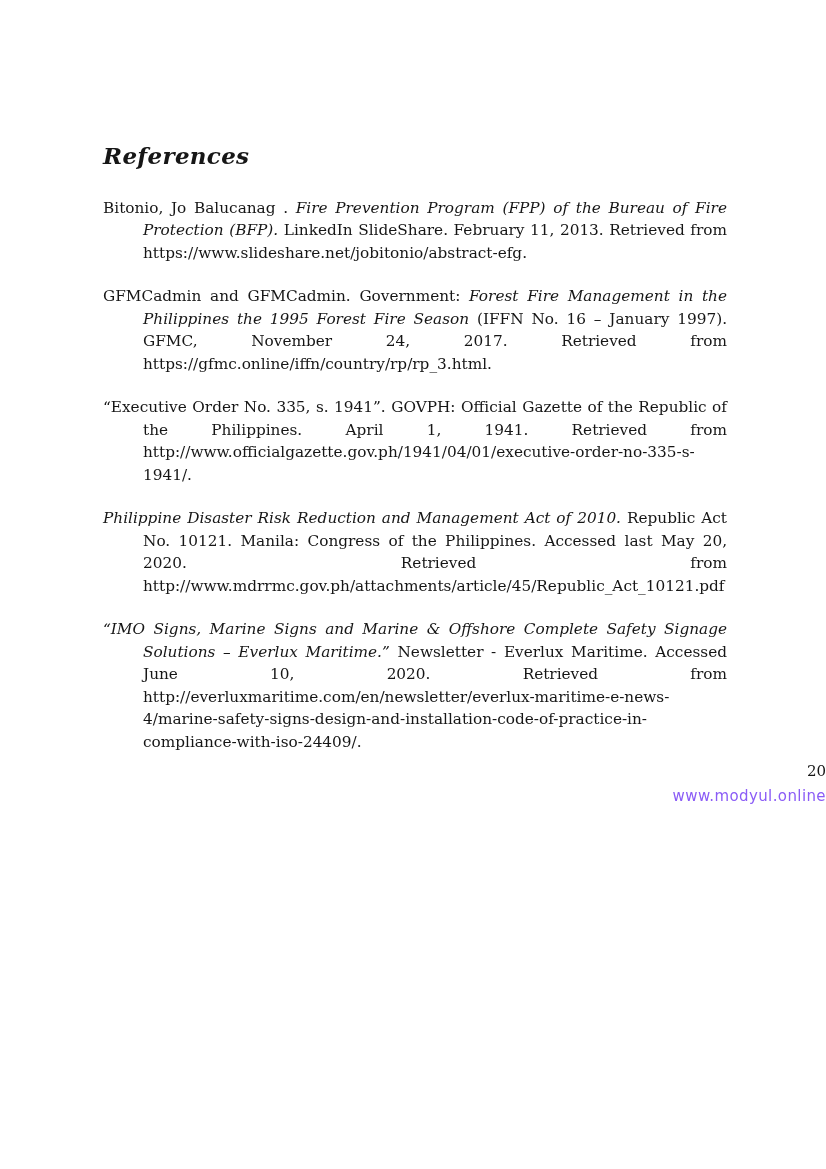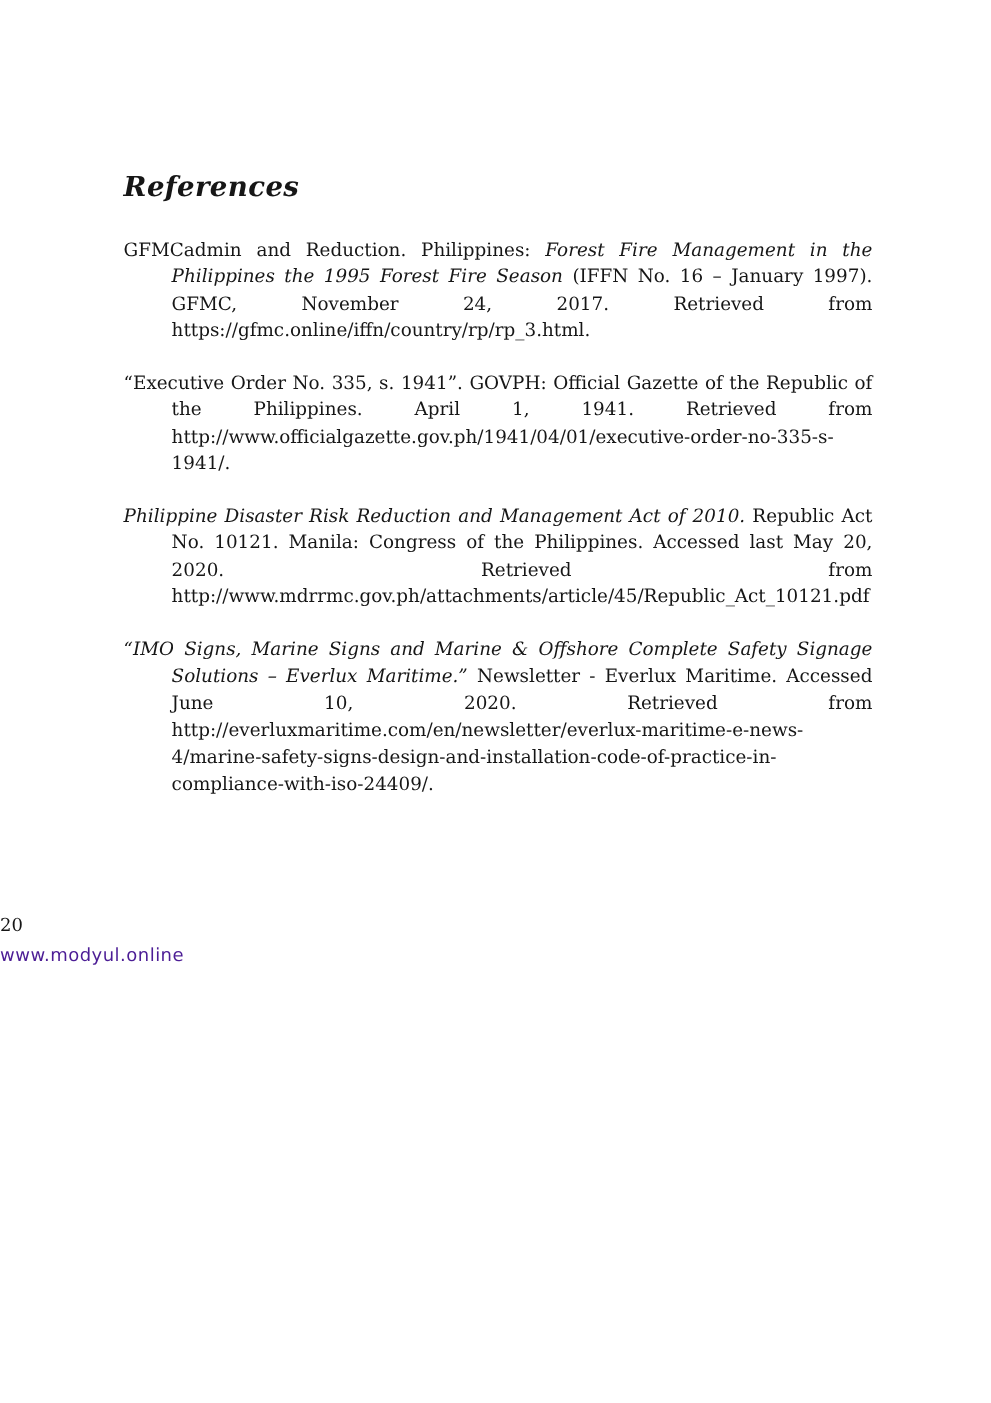--- a/index.html
+++ b/index.html
@@ -33,43 +33,44 @@
     overflow-wrap: break-word;
     word-break: break-word;
   }
   .ref-entry .seg { font-style: normal; }
   .ref-entry .seg.italic { font-style: italic; }
   .footer {
     position: absolute;
     left: 0;
     bottom: 16px;
     width: 100%;
-    text-align: left;
+    text-align: right;
   }
   .page-number {
     font-size: 15px;
     color: #161616;
     margin-bottom: 7px;
     font-family: "DejaVu Serif", "Liberation Serif", serif;
   }
   .watermark {
     font-size: 15px;
-    color: #4c1d95;
+    color: #8b5cf6;
     font-family: "DejaVu Sans", "Liberation Sans", sans-serif;
     letter-spacing: 0.4px;
   }
 </style>
 </head>
 <body>
 
 <div class="page">
   <h1 class="title">References</h1>
 
   <div class="refs">
-      <p class="ref-entry"><span class="seg">GFMCadmin and Reduction. Philippines: </span><span class="seg italic">Forest Fire Management in the Philippines the 1995 Forest Fire Season</span><span class="seg"> (IFFN No. 16 – January 1997). GFMC, November 24, 2017. Retrieved from https://gfmc.online/iffn/country/rp/rp_3.html.</span></p>
+      <p class="ref-entry"><span class="seg">Bitonio, Jo Balucanag . </span><span class="seg italic">Fire Prevention Program (FPP) of the Bureau of Fire Protection (BFP).</span><span class="seg"> LinkedIn SlideShare. February 11, 2013. Retrieved from https://www.slideshare.net/jobitonio/abstract-efg.</span></p>
+      <p class="ref-entry"><span class="seg">GFMCadmin and GFMCadmin. Government: </span><span class="seg italic">Forest Fire Management in the Philippines the 1995 Forest Fire Season</span><span class="seg"> (IFFN No. 16 – January 1997). GFMC, November 24, 2017. Retrieved from https://gfmc.online/iffn/country/rp/rp_3.html.</span></p>
       <p class="ref-entry"><span class="seg">“Executive Order No. 335, s. 1941”. GOVPH: Official Gazette of the Republic of the Philippines. April 1, 1941. Retrieved from http://www.officialgazette.gov.ph/1941/04/01/executive-order-no-335-s-1941/.</span></p>
       <p class="ref-entry"><span class="seg italic">Philippine Disaster Risk Reduction and Management Act of 2010.</span><span class="seg"> Republic Act No. 10121. Manila: Congress of the Philippines.  Accessed last May 20, 2020. Retrieved from http://www.mdrrmc.gov.ph/attachments/article/45/Republic_Act_10121.pdf</span></p>
       <p class="ref-entry"><span class="seg italic">“IMO Signs, Marine Signs and Marine &amp; Offshore Complete Safety Signage Solutions – Everlux Maritime.”</span><span class="seg"> Newsletter - Everlux Maritime. Accessed June 10, 2020. Retrieved from http://everluxmaritime.com/en/newsletter/everlux-maritime-e-news-4/marine-safety-signs-design-and-installation-code-of-practice-in-compliance-with-iso-24409/.</span></p>
     </div>
 
   <div class="footer">
     <div class="page-number">20</div>
     <div class="watermark">www.modyul.online</div>
   </div>
 </div>

